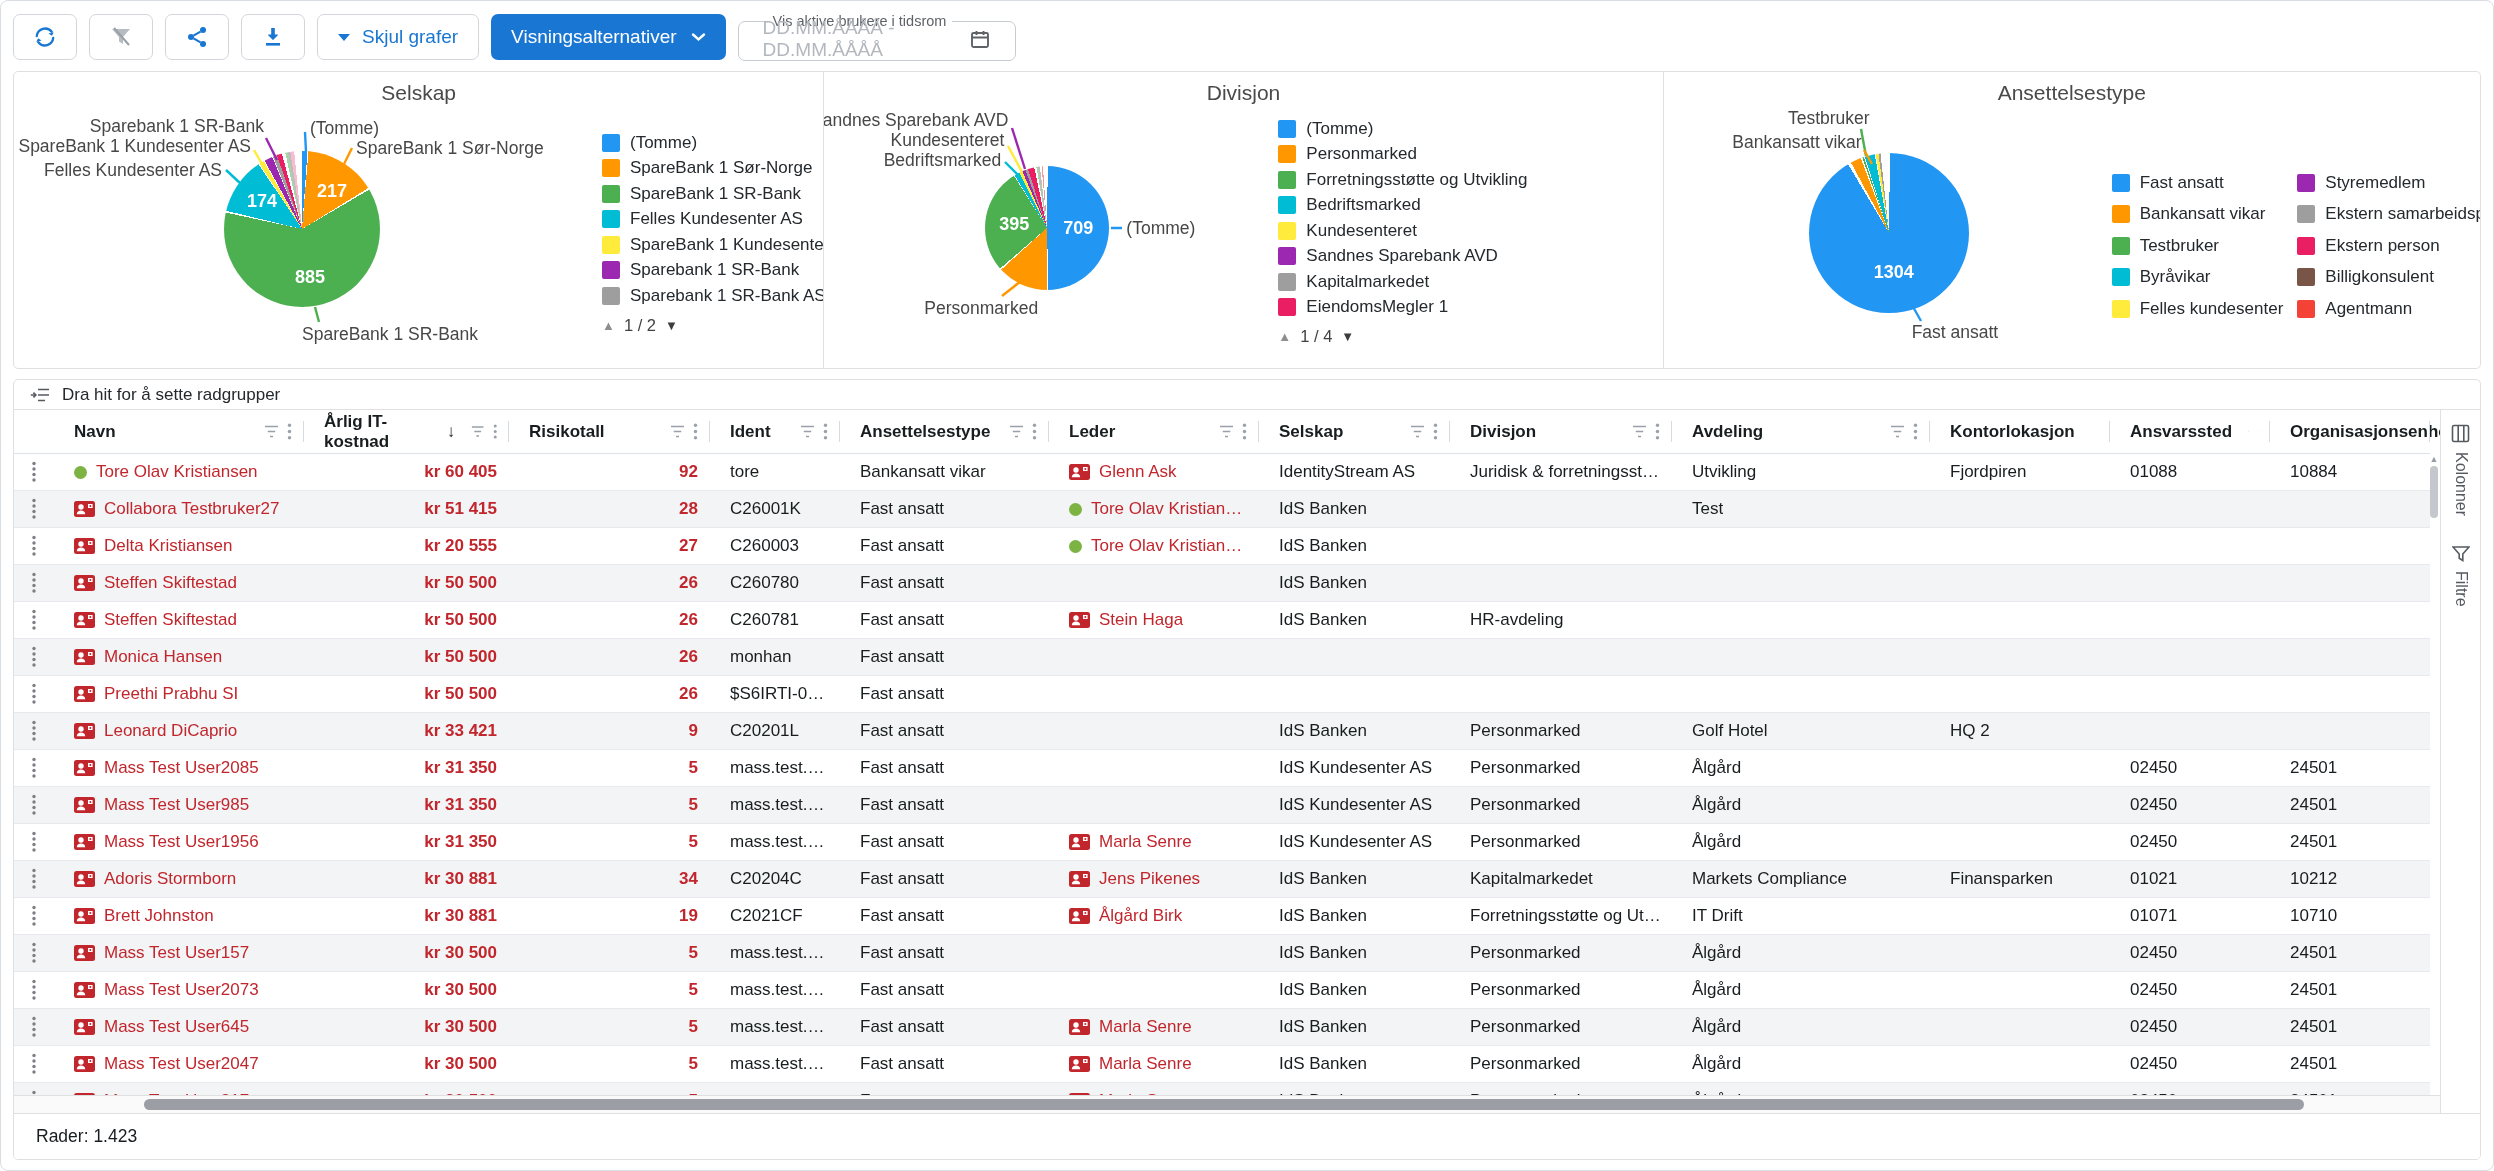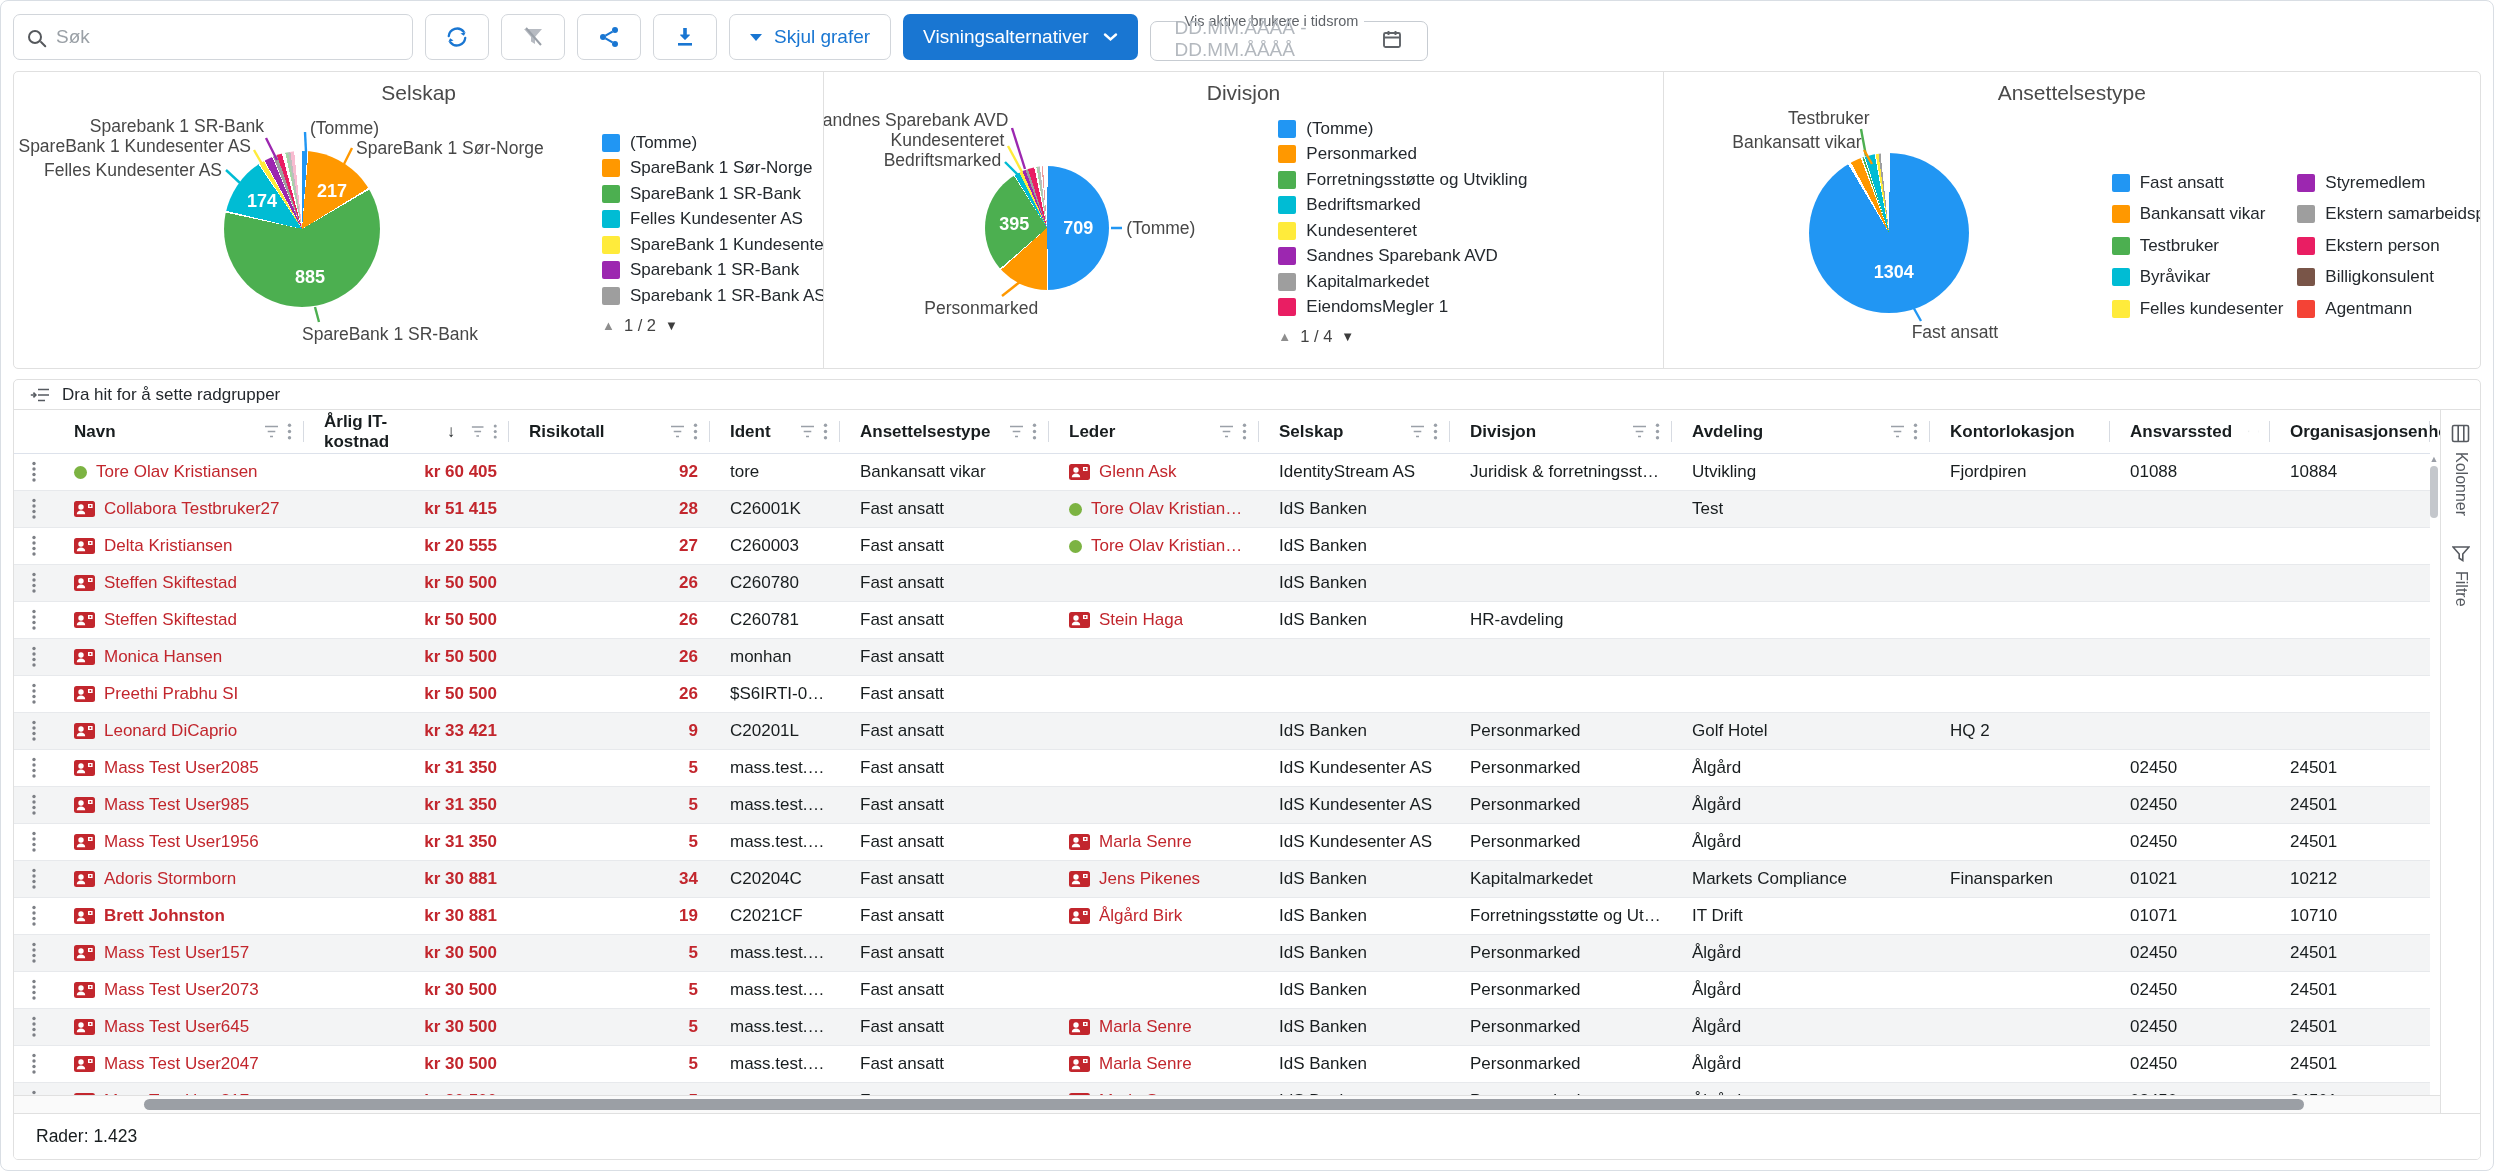--- a/index.html
+++ b/index.html
@@ -67,24 +67,20 @@
   .vscroll{position:absolute;right:40px;top:74px;width:12px;height:641px;}
   .vscroll .up{display:block;text-align:center;font-size:9px;color:#9a9ea6;line-height:10px;}
   .vthumb{position:absolute;left:2px;top:12px;width:8px;height:52px;background:#c4c7cc;border-radius:4px;cursor:pointer;}
 </style>
 </head>
 <body>
 
 <div class="app">
 
   <div class="toolbar">
-    <div class="search">
-      <span class="mag"></span>
-      <input placeholder="Søk" style="">
-    </div>
     <button class="tbtn">
       <svg width="26" height="26" viewBox="0 0 24 24" fill="none" stroke="#1976d2" stroke-width="2.1" stroke-linecap="round">
         <path d="M19.6 12.8A7.8 7.8 0 0 1 5.8 16.9"></path>
           <path d="M4.4 11.2A7.8 7.8 0 0 1 18.2 7.1"></path>
         <path d="M4 16.5l1.6-3.4 3.2 2.2z" fill="#1976d2" stroke="none"></path>
           <path d="M20 7.5l-1.6 3.4-3.2-2.2z" fill="#1976d2" stroke="none"></path>
       </svg>
     </button>
     <button class="tbtn">
       <svg width="24" height="24" viewBox="0 0 24 24">
@@ -1123,21 +1119,21 @@
         </div>
         <div class="trow">
           <div class="menu-cell">
             <svg width="6" height="22" viewBox="0 0 6 22">
               <circle cx="3" cy="2.5" r="1.7" fill="#7c7f85"></circle>
               <circle cx="3" cy="8" r="1.7" fill="#7c7f85"></circle>
               <circle cx="3" cy="13.5" r="1.7" fill="#7c7f85"></circle>
               <circle cx="3" cy="19" r="1.7" fill="#7c7f85"></circle>
             </svg>
           </div>
-          <div class="cell" style="width: 250px; font-weight: bold;">
+          <div class="cell" style="width: 250px;">
             <svg width="21" height="16" viewBox="0 0 21 16" style="flex:none">
               <rect width="21" height="16" rx="2.5" fill="#c2262d"></rect>
               <circle cx="7" cy="6" r="2.7" fill="#fff"></circle>
               <path d="M2.8 13.2c0-2.3 1.9-3.6 4.2-3.6s4.2 1.3 4.2 3.6z" fill="#fff"></path>
               <rect x="14" y="3" width="4.6" height="4" fill="#fff"></rect>
               <circle cx="16.3" cy="5" r="1" fill="#c2262d"></circle>
             </svg>
             <span class="txt red">Brett Johnston</span>
           </div>
           <div class="cell num" style="width: 205px;">

